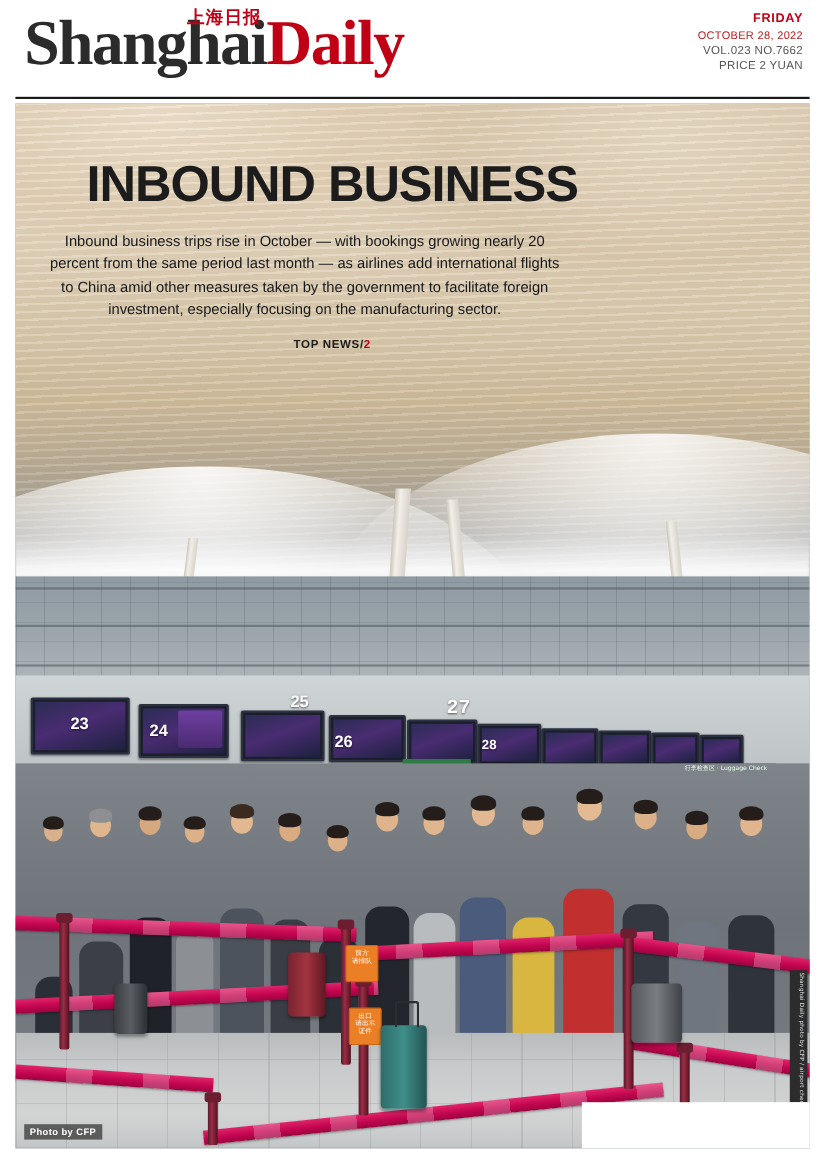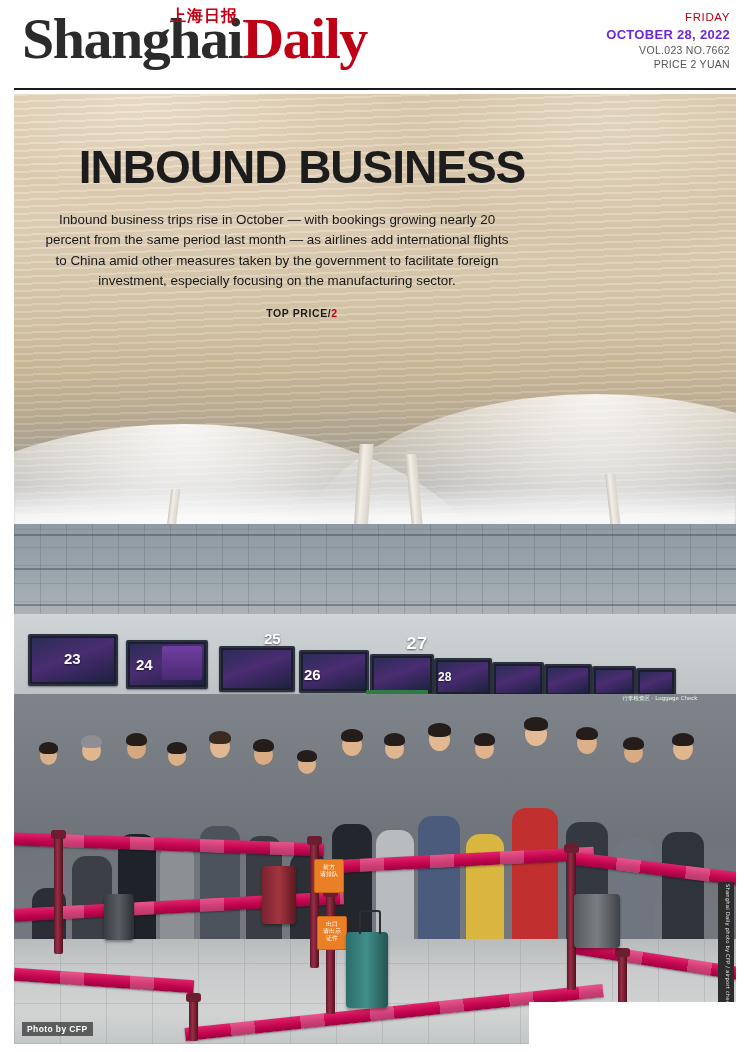--- a/index.html
+++ b/index.html
@@ -64,27 +64,27 @@
   .masthead-right {
     position: absolute;
     right: 20px;
     top: 10px;
     text-align: right;
     line-height: 1.35;
   }
   .md-friday {
     color: #c00014;
     font-size: 11.5px;
+    font-weight: bold;
+    letter-spacing: 0.6px;
+  }
+  .md-date {
+    color: #b91c1c;
+    font-size: 10px;
     font-weight: normal;
-    letter-spacing: 0.6px;
-  }
-  .md-date {
-    color: #6d28d9;
-    font-size: 13px;
-    font-weight: bold;
     letter-spacing: 0.3px;
   }
   .md-vol, .md-price {
     color: #555;
     font-size: 10.5px;
     letter-spacing: 0.3px;
   }
 
   .rule {
     height: 2px;
@@ -577,21 +577,21 @@
     <div class="lugg" style="left:248px; top:772px; width:34px; height:58px; background:linear-gradient(90deg,#7a2330 0%,#a3343f 50%,#5e1822 100%);"></div>
     <div class="lugg" style="left:560px; top:800px; width:46px; height:54px; background:linear-gradient(90deg,#55585c 0%,#7a7e83 50%,#3e4145 100%);"></div>
     <div class="lugg" style="left:90px;  top:800px; width:30px; height:46px; background:linear-gradient(90deg,#3a3d42 0%,#5a5e64 50%,#2b2e32 100%);"></div>
 
     <div class="headline-block">
       <h1 class="headline">
         <span>INBOUND BUSINESS</span><br>
       </h1>
       <div class="deck">Inbound business trips rise in October — with bookings growing nearly 20 percent from the same period last month — as airlines add international flights to China amid other measures taken by the government to facilitate foreign investment, especially focusing on the manufacturing sector.</div>
       <div class="topnews">
-        <span>TOP PRICE/</span><span class="pg">2</span>
+        <span>TOP NEWS/</span><span class="pg">2</span>
       </div>
     </div>
 
     <div class="photo-credit">Photo by CFP</div>
 
     <div class="side-strip">
       <span>Shanghai Daily photo by CFP / airport check-in</span>
     </div>
 
     <div class="bottom-white"></div>

